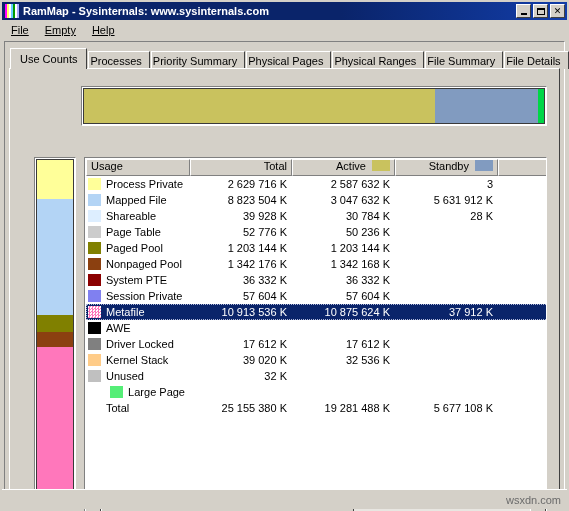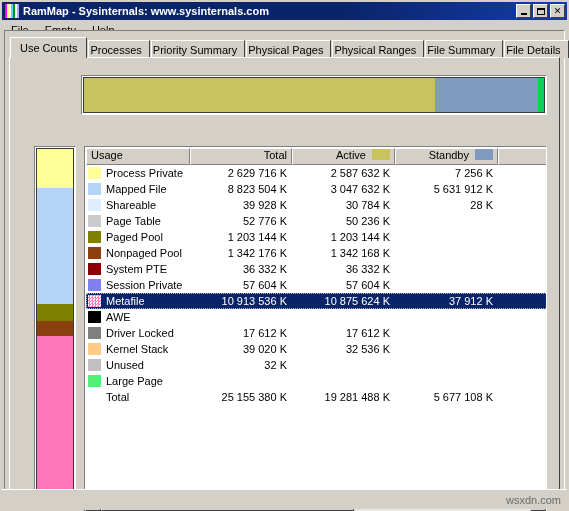--- a/index.html
+++ b/index.html
@@ -72,21 +72,21 @@
   .menu-item {
     font-size: 11px; color: #000;
     padding: 1px 8px 1px 8px;
     cursor: default;
   }
   .menu-item u { text-decoration: underline; }
 
   
   .client {
     position: absolute;
-    left: 4px; top: 30px;
+    left: 4px; top: 41px;
     width: 561px; height: 466px;
     background: #d4d0c8;
     border-top: 1px solid #808080;
     border-left: 1px solid #808080;
     border-right: 1px solid #ffffff;
     border-bottom: 1px solid #ffffff;
     box-sizing: border-box;
   }
 
   
@@ -393,21 +393,20 @@
               <div class="lv-th right" style="width: 103px;"></div>
             </div>
           <div class="lv-body" id="lv-body">
               <div class="lv-row">
                 <div class="cell usage" style="width: 104px;">
                   <span class="swatch" style="background: rgb(255, 255, 153);"></span>
                   <span>Process Private</span>
                 </div>
                 <div class="cell right" style="width: 102px;">2 629 716 K</div>
                 <div class="cell right" style="width: 103px;">2 587 632 K</div>
-                <div class="cell right" style="width: 103px;">7 256 K</div>
                 <div class="cell right" style="width: 103px;">3</div>
               </div>
               <div class="lv-row">
                 <div class="cell usage" style="width: 104px;">
                   <span class="swatch" style="background: rgb(179, 212, 245);"></span>
                   <span>Mapped File</span>
                 </div>
                 <div class="cell right" style="width: 102px;">8 823 504 K</div>
                 <div class="cell right" style="width: 103px;">3 047 632 K</div>
                 <div class="cell right" style="width: 103px;">5 631 912 K</div>
@@ -517,21 +516,21 @@
                 <div class="cell usage" style="width: 104px;">
                   <span class="swatch" style="background: rgb(192, 192, 192);"></span>
                   <span>Unused</span>
                 </div>
                 <div class="cell right" style="width: 102px;">32 K</div>
                 <div class="cell right" style="width: 103px;"></div>
                 <div class="cell right" style="width: 103px;"></div>
                 <div class="cell right" style="width: 103px;"></div>
               </div>
               <div class="lv-row">
-                <div class="cell usage" style="width: 104px;">
+                <div class="cell usage" style="width: 104px; justify-content: flex-end;">
                   <span class="swatch" style="background: rgb(85, 238, 119);"></span>
                   <span>Large Page</span>
                 </div>
                 <div class="cell right" style="width: 102px;"></div>
                 <div class="cell right" style="width: 103px;"></div>
                 <div class="cell right" style="width: 103px;"></div>
                 <div class="cell right" style="width: 103px;"></div>
               </div>
               <div class="lv-row">
                 <div class="cell usage" style="width: 104px;">

